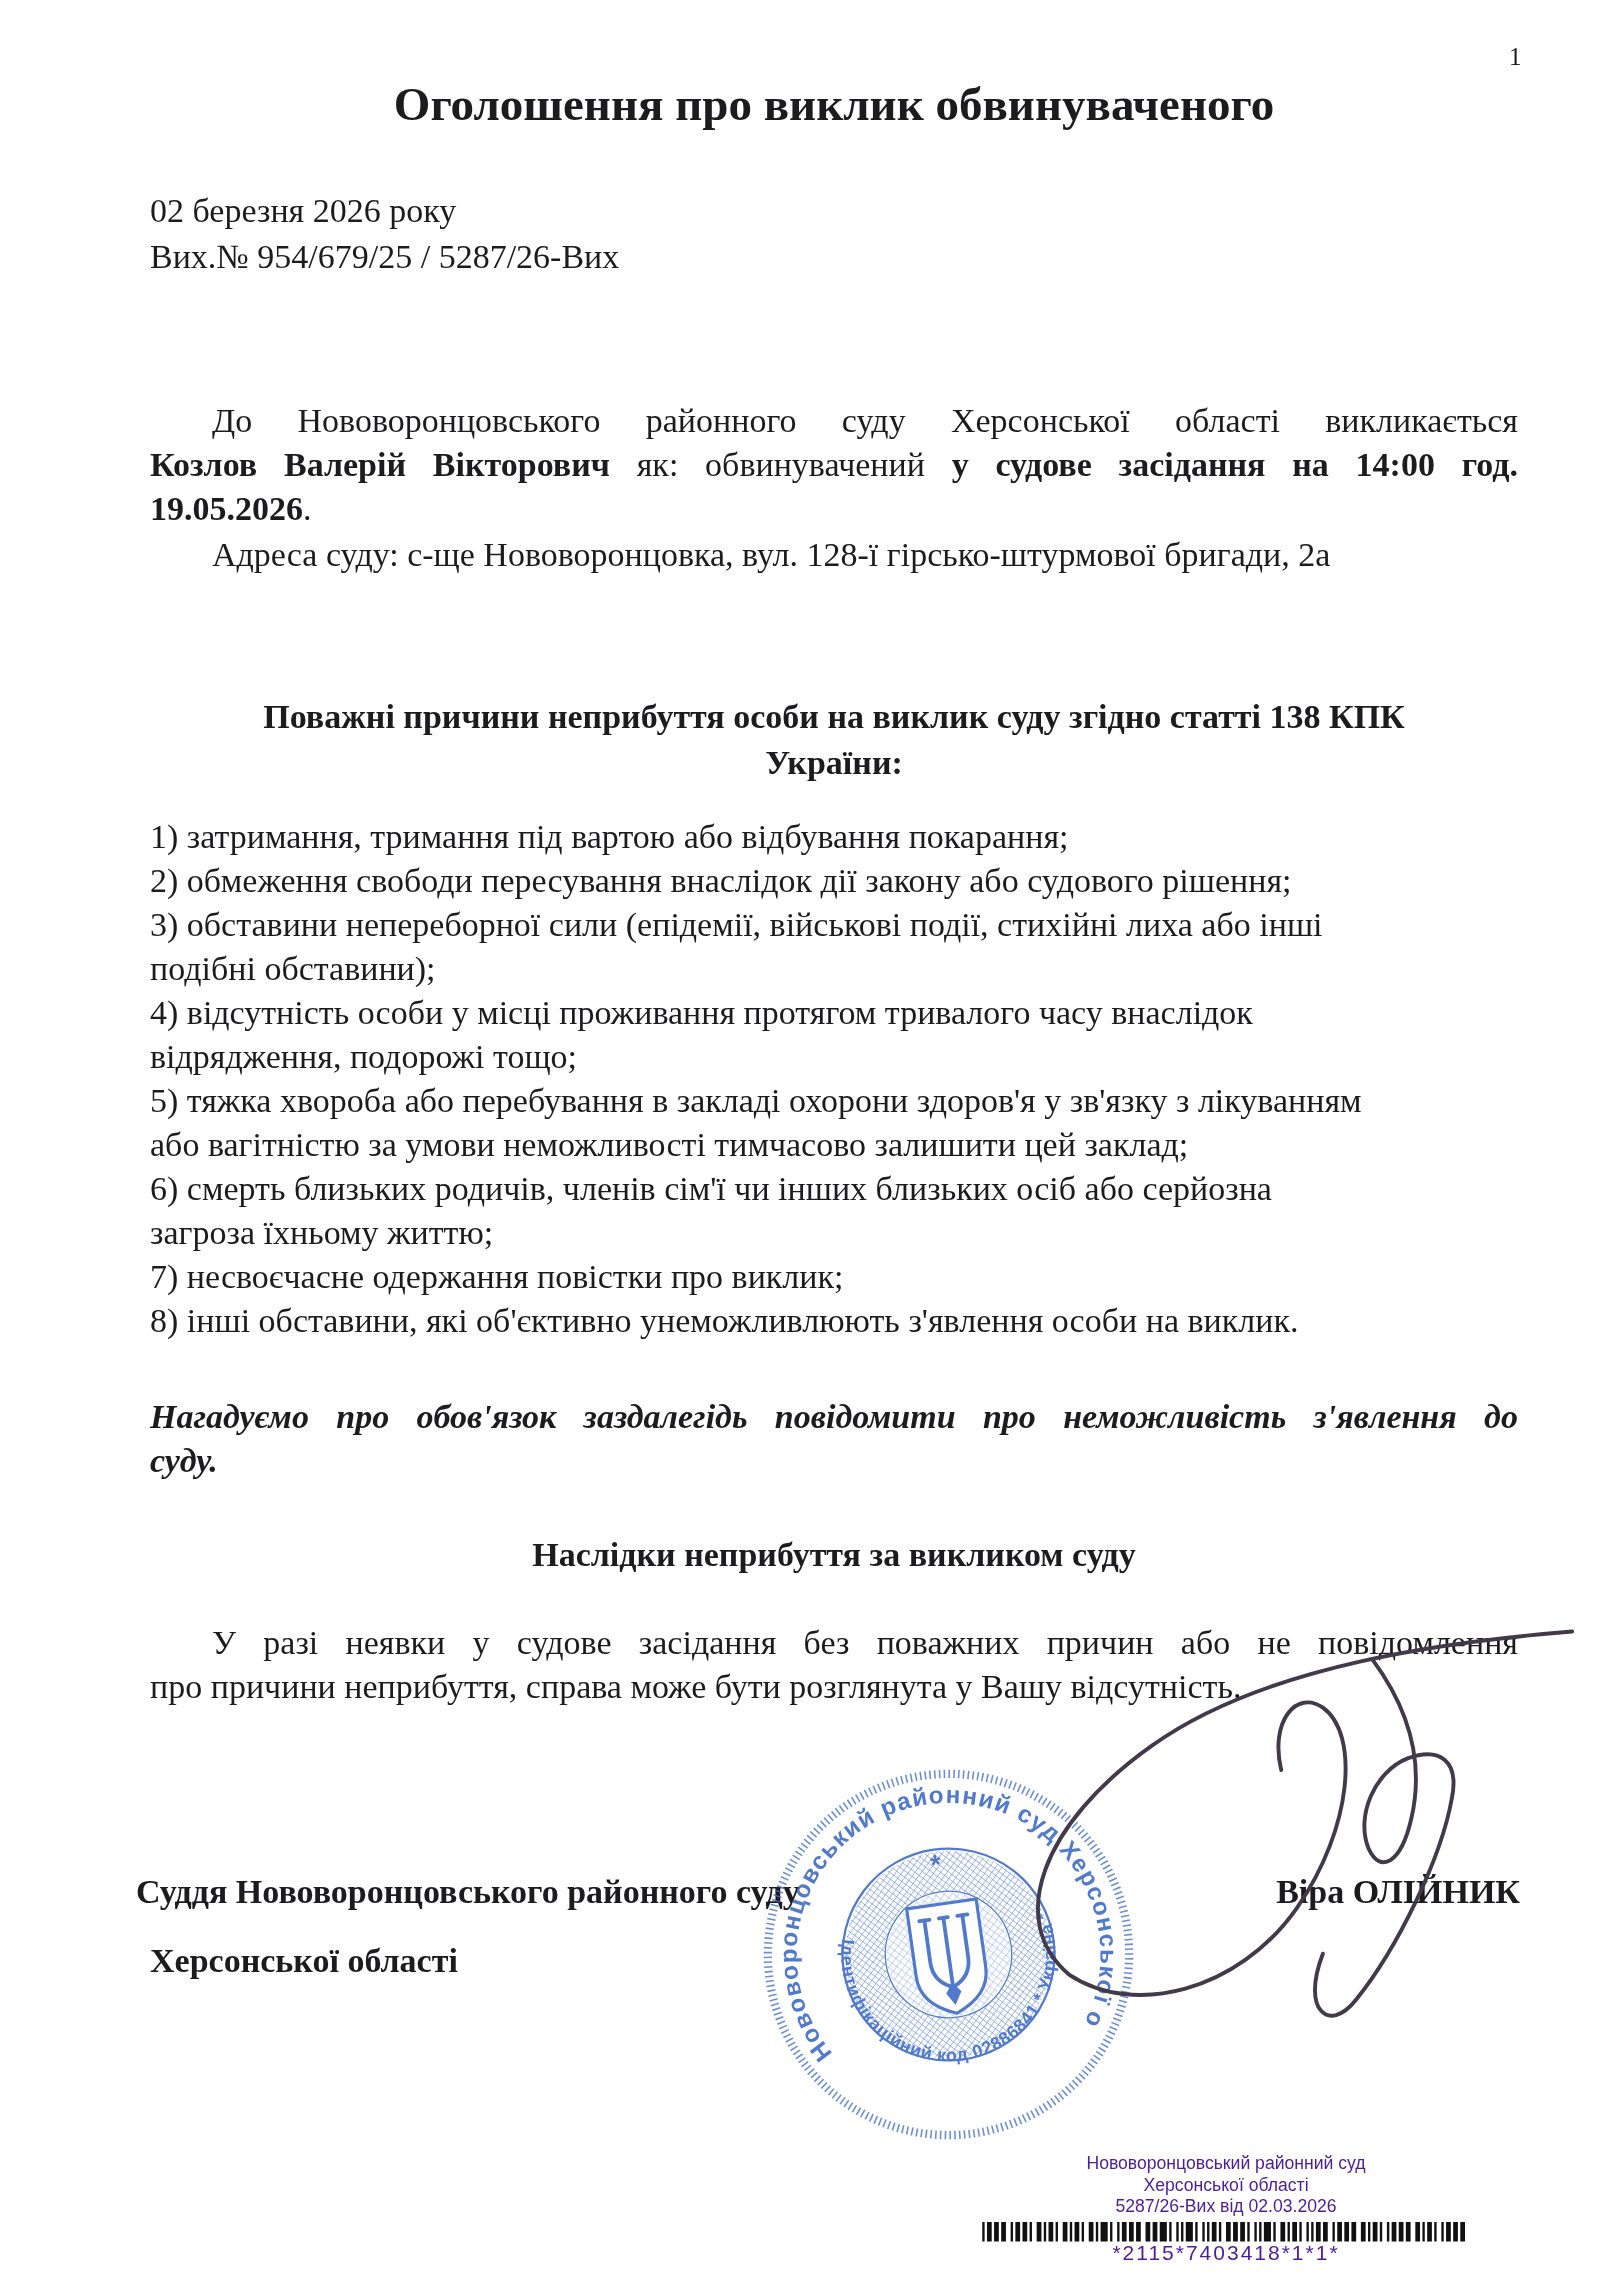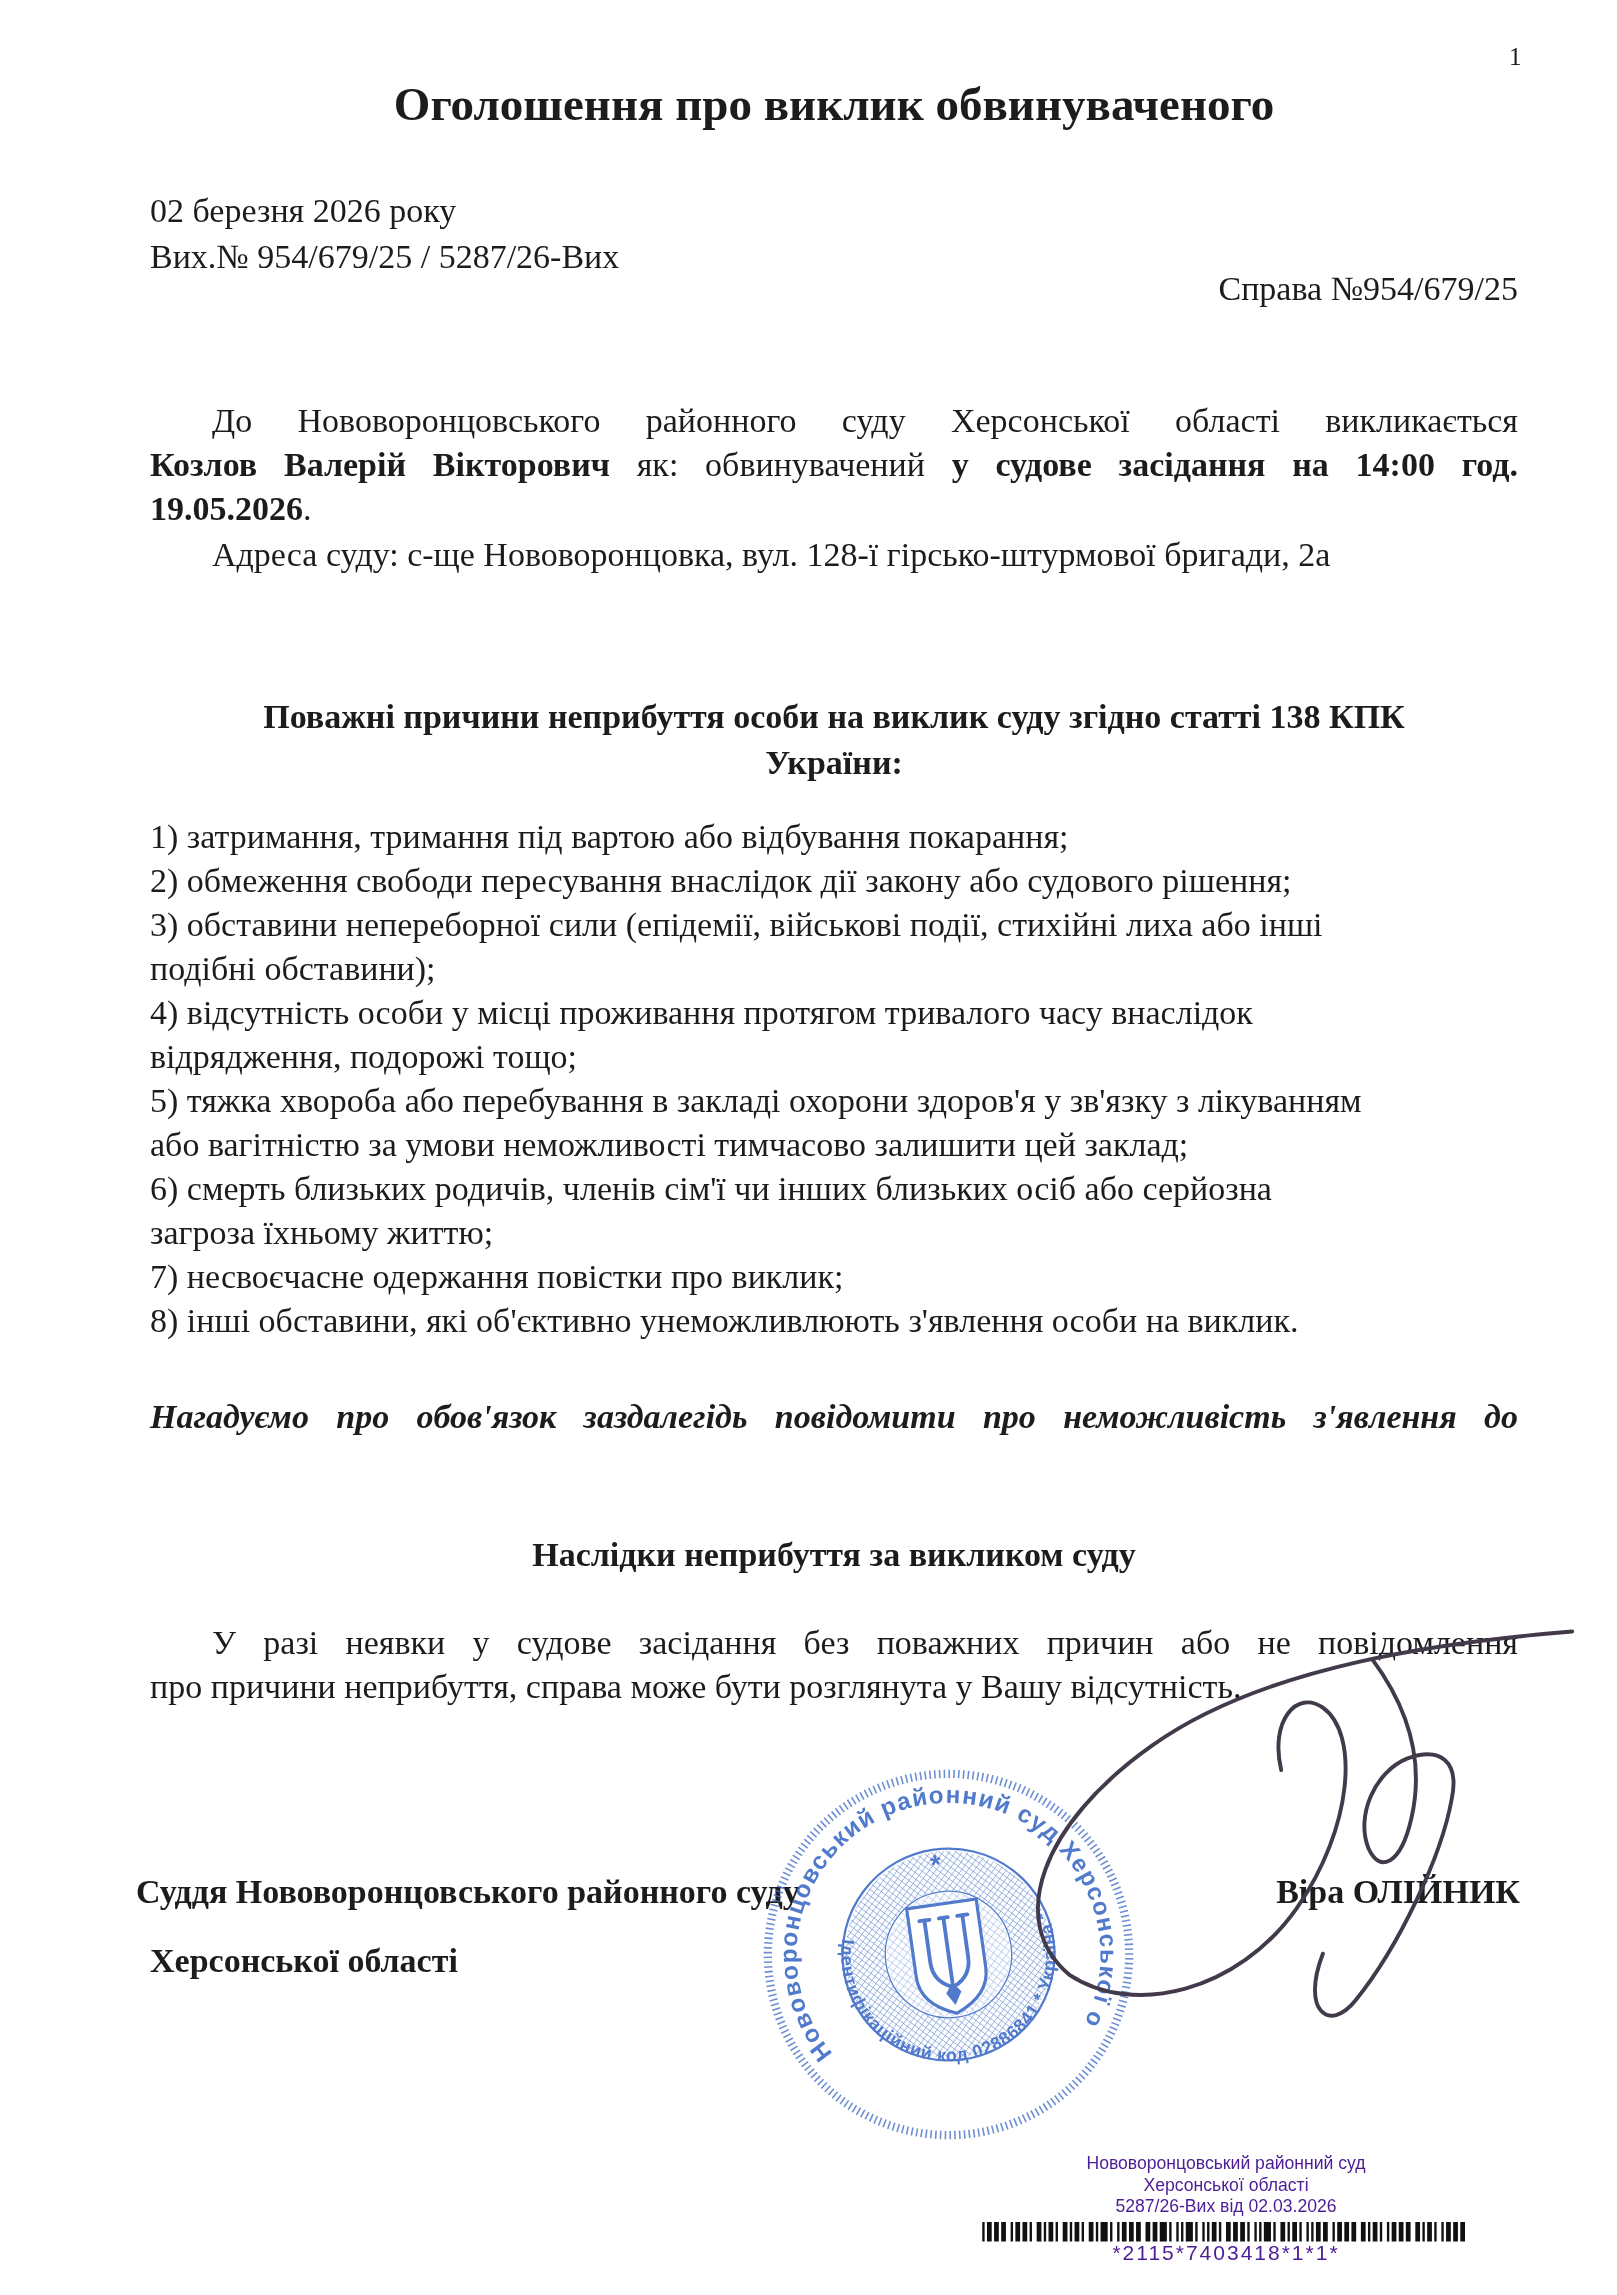--- a/index.html
+++ b/index.html
@@ -44,21 +44,20 @@
 <div class="page">
 
   <div class="abs" id="page-number" style="left:1509px;top:43px;">1</div>
 
   <div class="abs content" id="title-line" style="top:85px;line-height:39px;">Оголошення про виклик обвинуваченого</div>
 
   <div class="abs content fs-body" style="top:191px;line-height:39px;">02 березня 2026 року</div>
 
   <div class="abs content fs-body" style="top:237px;line-height:39px;">Вих.№ 954/679/25 / 5287/26-Вих</div>
 
-  <div class="abs content fs-body right" style="top:269px;line-height:39px;">Справа №954/679/25</div>
 
   <div class="abs content fs-body" id="para1" style="top:399px;">
       <div class="line"><span>До Нововоронцовського районного суду Херсонської області викликається</span></div>
       <div class="line"><span class="b">Козлов Валерій Вікторович</span><span> як: обвинувачений </span><span class="b">у судове засідання</span><span> </span><span class="b">на 14:00 год.</span></div>
       <div class="line"><span class="b">19.05.2026</span><span>.</span></div>
     </div>
 
   <div class="abs content fs-body line" id="address-line" style="top:533px;">Адреса суду: с-ще Нововоронцовка, вул. 128-ї гірсько-штурмової бригади, 2а</div>
 
   <div class="abs content fs-body" id="h1-block" style="top:694px;">
@@ -76,20 +75,21 @@
       <div class="line"><span>5) тяжка хвороба або перебування в закладі охорони здоров'я у зв'язку з лікуванням</span></div>
       <div class="line"><span>або вагітністю за умови неможливості тимчасово залишити цей заклад;</span></div>
       <div class="line"><span>6) смерть близьких родичів, членів сім'ї чи інших близьких осіб або серйозна</span></div>
       <div class="line"><span>загроза їхньому життю;</span></div>
       <div class="line"><span>7) несвоєчасне одержання повістки про виклик;</span></div>
       <div class="line"><span>8) інші обставини, які об'єктивно унеможливлюють з'явлення особи на виклик.</span></div>
     </div>
 
   <div class="abs content fs-body" id="reminder" style="top:1395px;">
       <div class="line"><span>Нагадуємо про обов'язок заздалегідь повідомити про неможливість з'явлення до</span></div>
+      <div class="line"><span>суду.</span></div>
     </div>
 
   <div class="abs content fs-body" id="h2-block" style="top:1532px;">
       <div class="line"><span>Наслідки неприбуття за викликом суду</span></div>
     </div>
 
   <div class="abs content fs-body" id="para2" style="top:1621px;">
       <div class="line"><span>У разі неявки у судове засідання без поважних причин або не повідомлення</span></div>
       <div class="line"><span>про причини неприбуття, справа може бути розглянута у Вашу відсутність.</span></div>
     </div>

